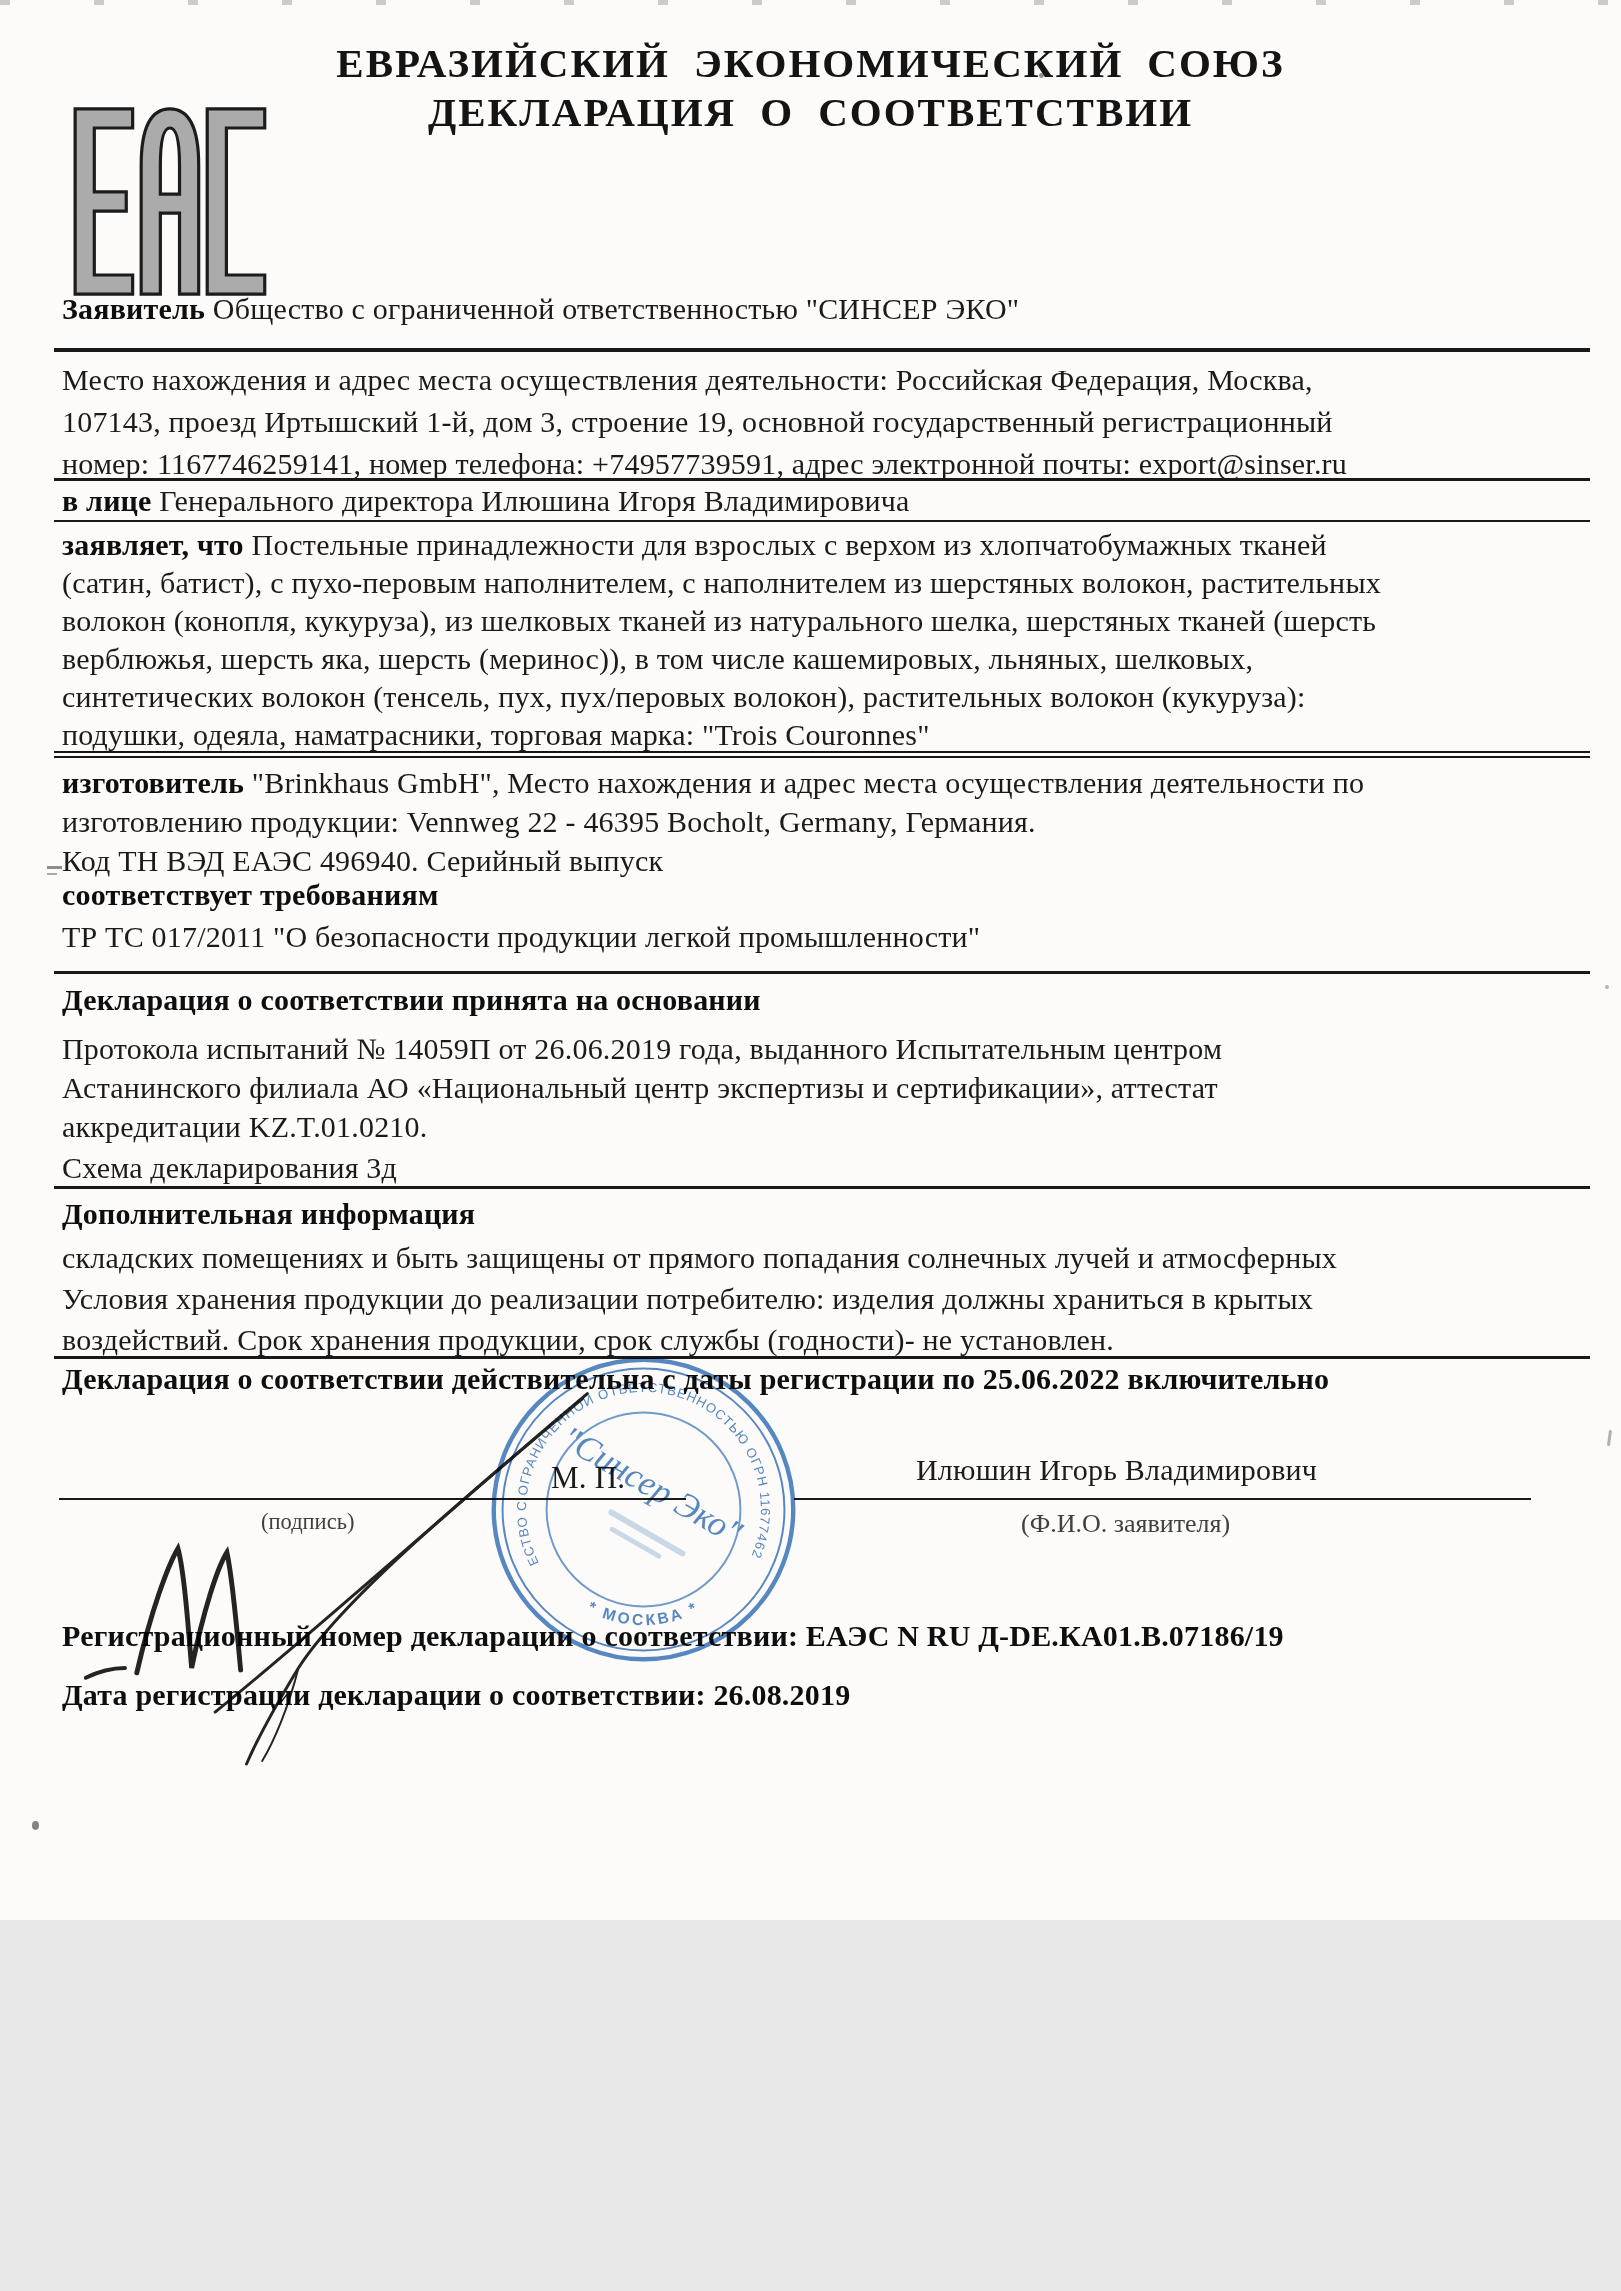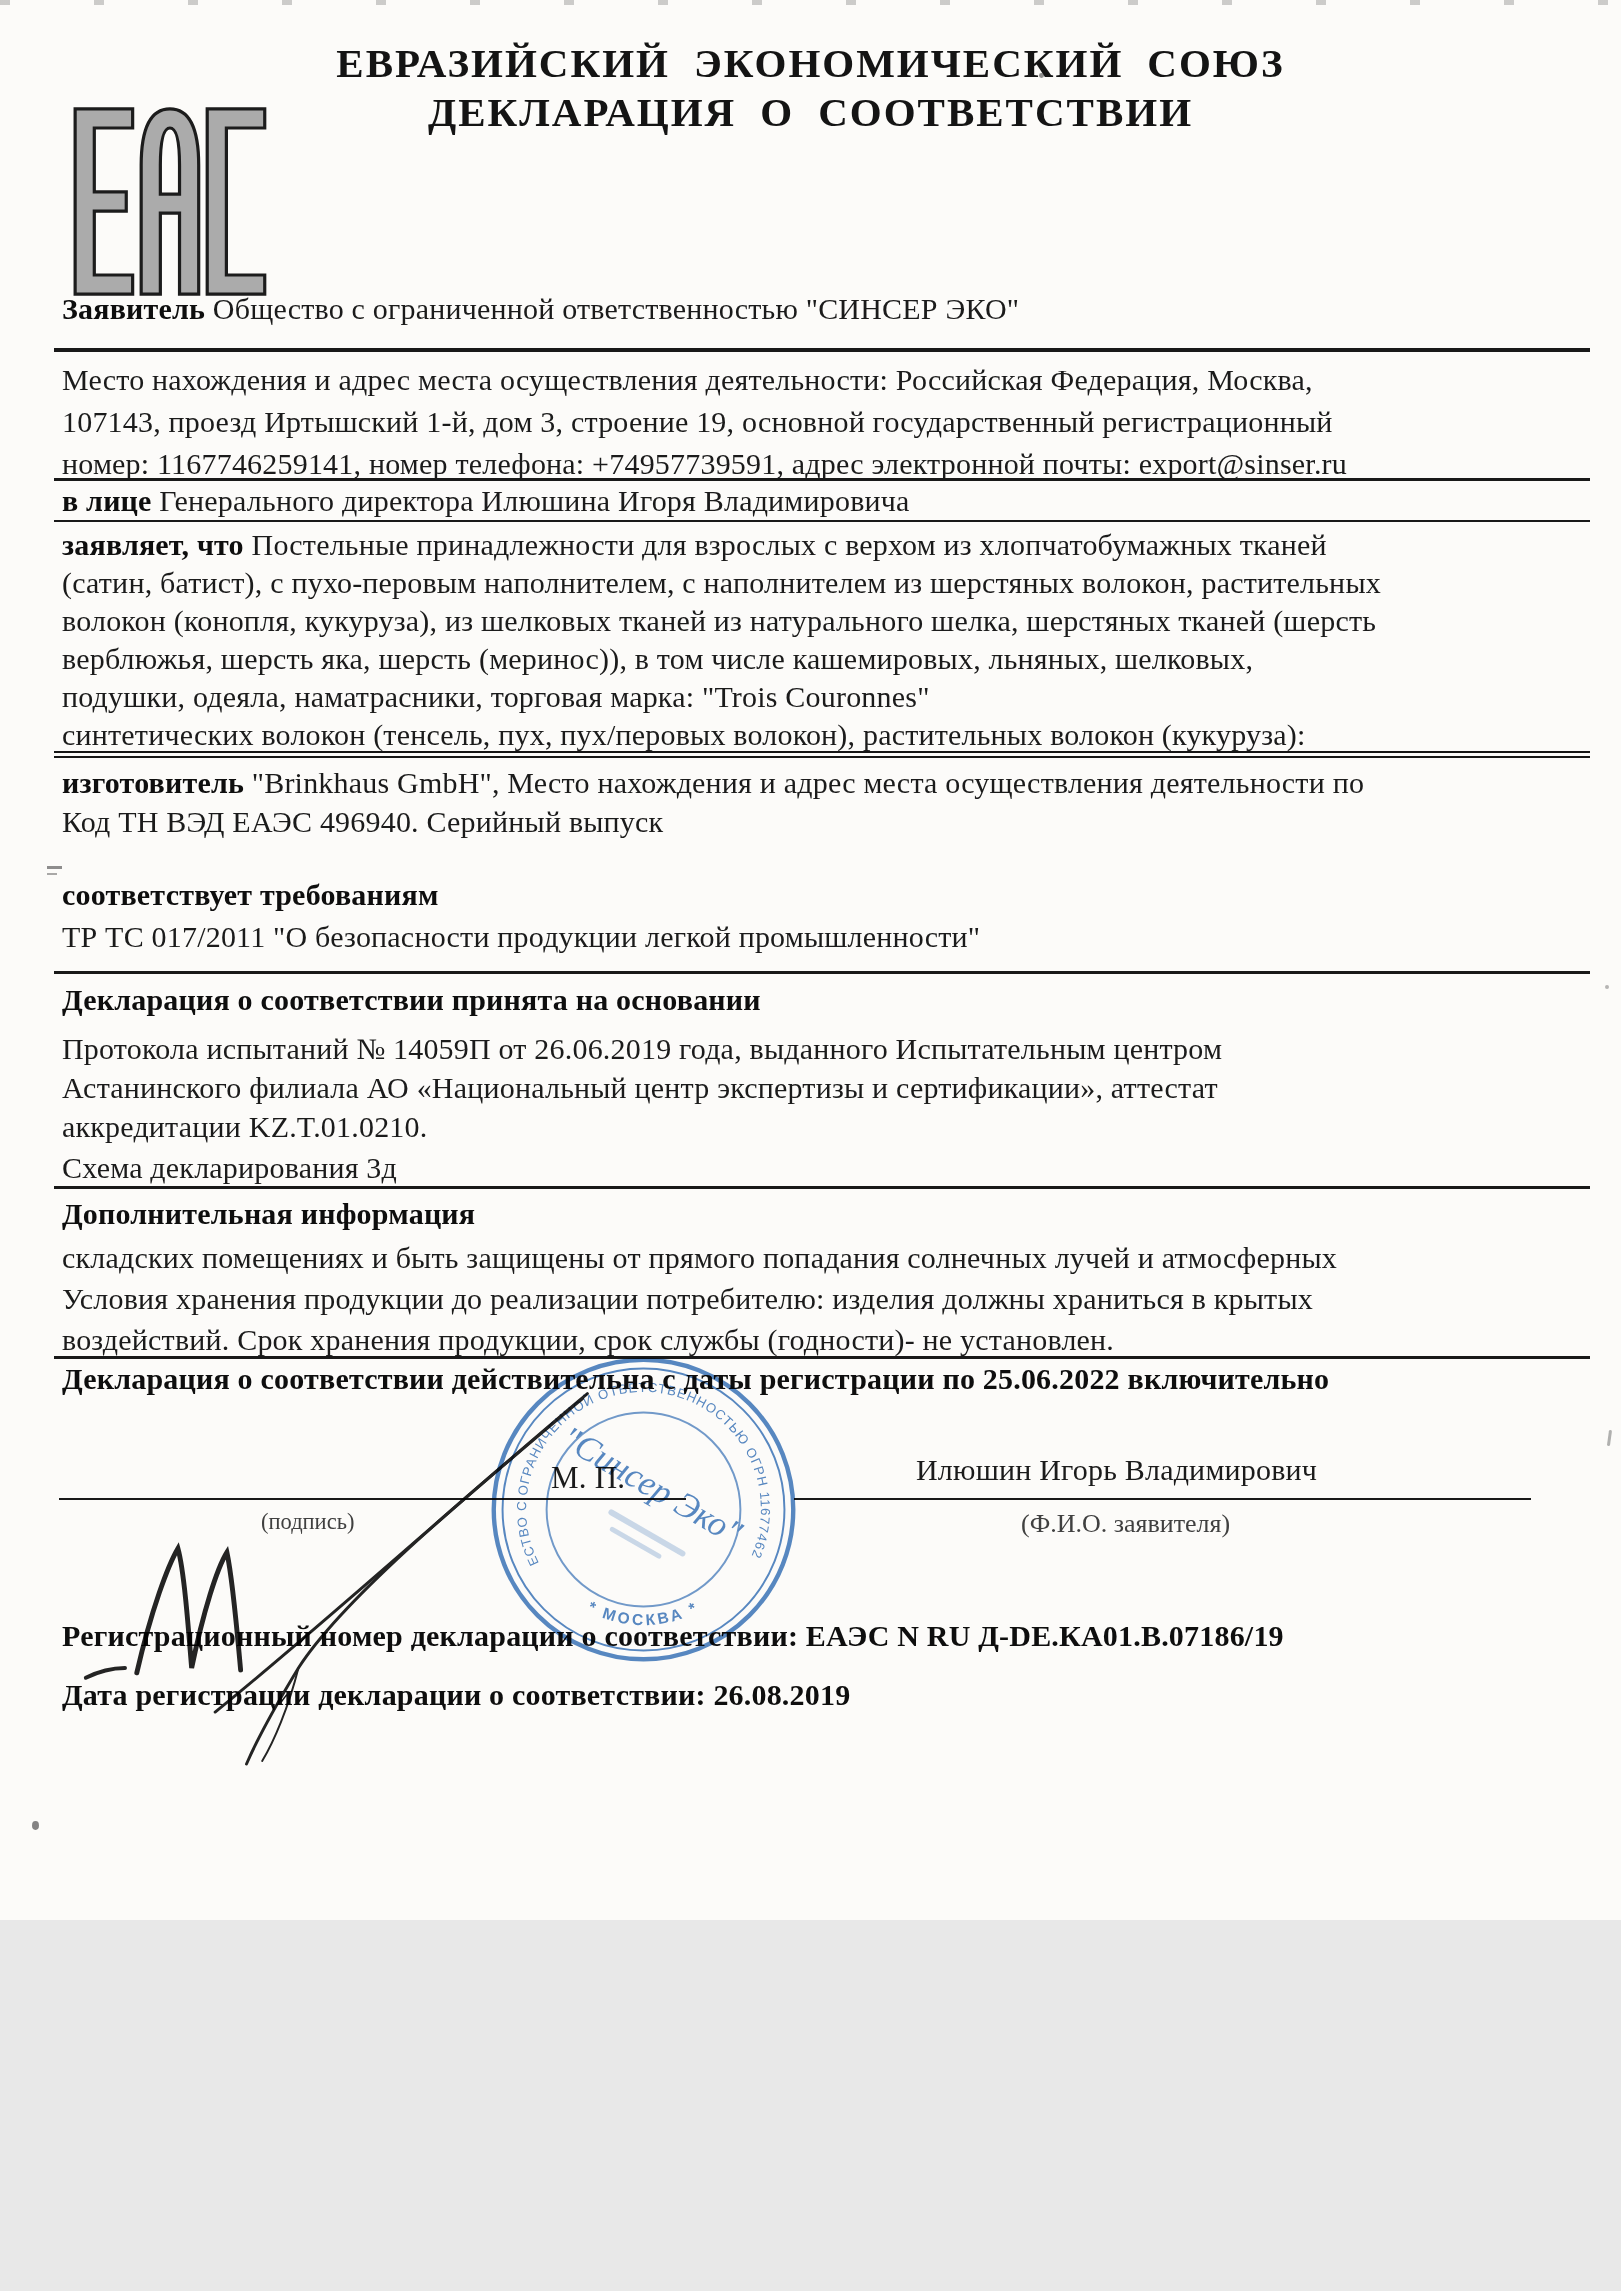--- a/index.html
+++ b/index.html
@@ -61,28 +61,29 @@
     <span>Генерального директора Илюшина Игоря Владимировича</span>
   </div>
 
   <div class="abs rule" style="top:520px;height:2px;"></div>
 
   <div class="abs body-text" style="left:62px;top:526px;line-height:38px;">
     <span class="ln"><span class="b">заявляет, что</span> <span>Постельные принадлежности для взрослых с верхом из хлопчатобумажных  тканей</span></span>
     <span class="ln">(сатин, батист), с пухо-перовым наполнителем, с наполнителем из шерстяных  волокон, растительных</span>
     <span class="ln">волокон (конопля, кукуруза),  из шелковых тканей из натурального шелка,  шерстяных тканей (шерсть</span>
     <span class="ln">верблюжья, шерсть яка,  шерсть (меринос)), в том числе кашемировых,  льняных, шелковых,</span>
+    <span class="ln">синтетических волокон (тенсель, пух, пух/перовых  волокон), растительных волокон (кукуруза):</span>
     <span class="ln">подушки, одеяла, наматрасники, торговая марка: "Trois  Couronnes"</span>
-    <span class="ln">синтетических волокон (тенсель, пух, пух/перовых  волокон), растительных волокон (кукуруза):</span>
   </div>
 
   <div class="abs" style="left:54px;width:1536px;top:751px;height:6.9px;border-top:2.9px solid #161616;border-bottom:2px solid #161616;box-sizing:border-box;"></div>
 
   <div class="abs body-text" style="left:62px;top:763px;line-height:39px;">
     <span class="ln"><span class="b">изготовитель</span> <span>"Brinkhaus GmbH", Место нахождения и адрес места осуществления деятельности по</span></span>
+    <span class="ln">изготовлению продукции: Vennweg 22 - 46395 Bocholt, Germany,  Германия.</span>
     <span class="ln">Код ТН ВЭД ЕАЭС 496940. Серийный выпуск</span>
   </div>
 
   <div class="abs" style="left:47px;top:866px;width:14.7px;height:2.9px;background:#444;opacity:.6;"></div>
   <div class="abs" style="left:47px;top:873px;width:9.8px;height:2px;background:#555;opacity:.5;"></div>
 
   <div class="abs body-text b" style="left:62px;top:878px;white-space:nowrap;">соответствует требованиям</div>
   <div class="abs body-text" style="left:62px;top:920px;white-space:nowrap;">ТР ТС 017/2011 "О безопасности продукции легкой промышленности"</div>
 
   <div class="abs rule" style="top:971px;height:2.9px;"></div>

